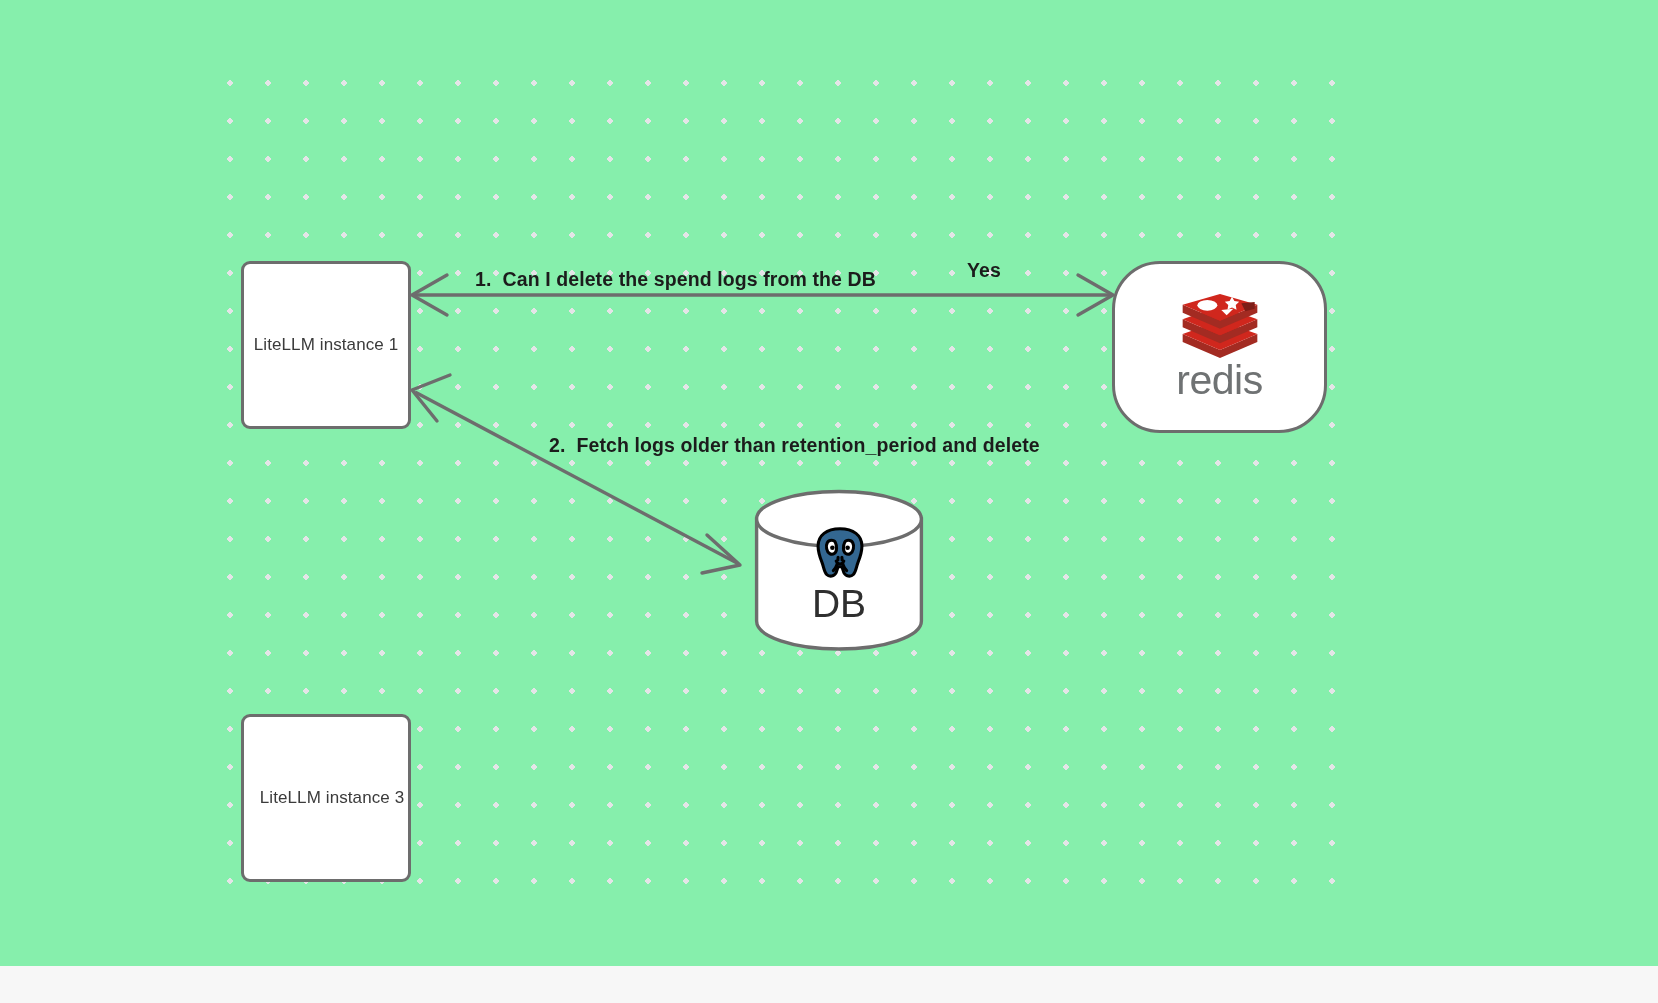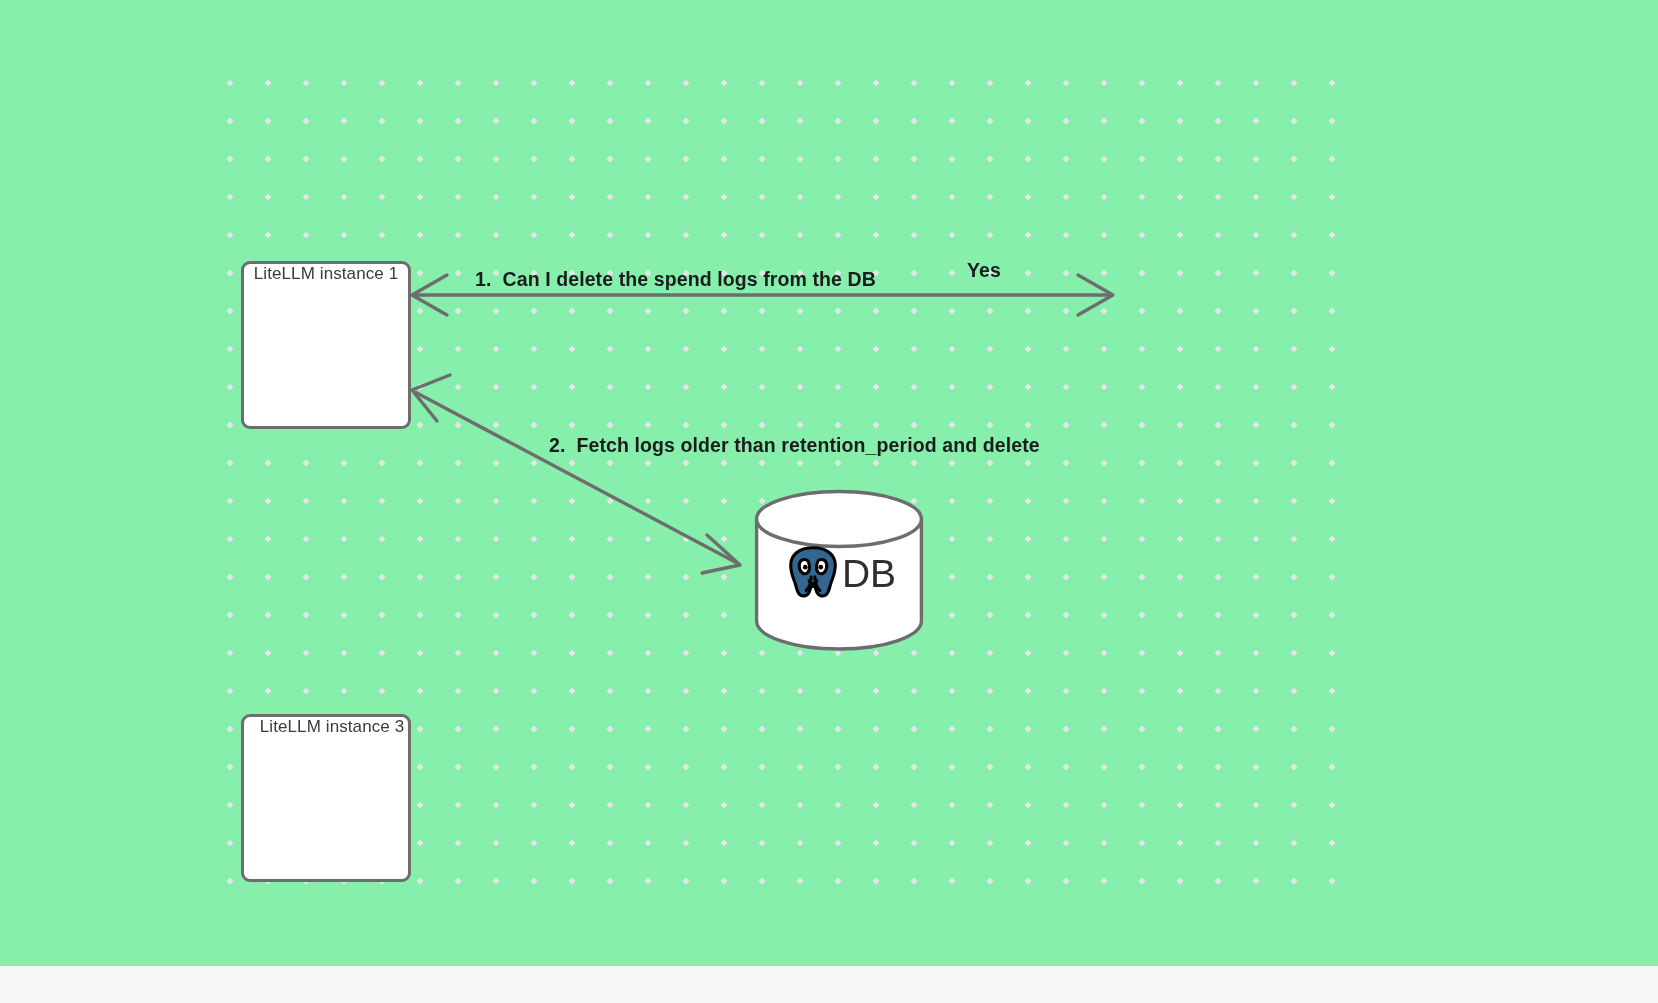--- a/index.html
+++ b/index.html
@@ -34,20 +34,21 @@
   }
 
   
   .node-box {
     position: absolute;
     background: #ffffff;
     border: 3px solid #6d6d6d;
     border-radius: 9px;
     box-sizing: border-box;
     display: flex;
+    align-items: center;
     justify-content: center;
   }
   .node-box .node-label {
     font-size: 17px;
     color: #3b3b3b;
     font-family: "Liberation Sans", sans-serif;
     letter-spacing: 0.1px;
     white-space: nowrap;
   }
 
@@ -90,20 +91,21 @@
     height: 162px;
   }
   #db-cyl { position: absolute; inset: 0; }
   #db-inner {
     position: absolute;
     left: 0; top: 34px;
     width: 172px; height: 100px;
     display: flex;
     align-items: center;
     justify-content: center;
+    flex-direction: column;
   }
   #pg-elephant { width: 62px; height: 62px; display: block; margin-right: -2px; }
   #db-text {
     font-family: "Liberation Sans", sans-serif;
     font-size: 39px;
     color: #2f2f2f;
     line-height: 1;
   }
 
   
@@ -160,20 +162,42 @@
 
   <div class="node-box" id="box-llm1">
     <span class="node-label">LiteLLM instance 1</span>
   </div>
 
 
   <div class="node-box" id="box-llm3">
     <span class="node-label">LiteLLM instance 3</span>
   </div>
 
+  <div id="redis-node">
+    <svg id="redis-logo-mark" viewBox="0 0 120 96">
+
+      <path d="M60 96 L4 72 L4 60 L60 84 L116 60 L116 72 Z" fill="#a32b22"></path>
+      <path d="M60 84 L4 60 L60 40 L116 60 Z" fill="#d0271d"></path>
+
+      <path d="M60 74 L4 50 L4 38 L60 62 L116 38 L116 50 Z" fill="#a32b22"></path>
+      <path d="M60 62 L4 38 L60 18 L116 38 Z" fill="#d0271d"></path>
+
+      <path d="M60 52 L4 28 L4 16 L60 40 L116 16 L116 28 Z" fill="#a32b22"></path>
+      <path d="M60 40 L4 16 L60 0 L116 16 Z" fill="#d0271d"></path>
+
+      <ellipse cx="41" cy="17" rx="15" ry="8" fill="#ffffff"></ellipse>
+
+      <path d="M78 4 L81.6 10.4 L88.8 11.6 L83.6 16.6 L84.8 23.6 L78 20.4 L71.2 23.6 L72.4 16.6 L67.2 11.6 L74.4 10.4 Z" fill="#ffffff"></path>
+
+      <path d="M62 24 L80 22 L70 32 Z" fill="#ffffff"></path>
+
+      <path d="M92 14 L112 12 L112 22 L98 26 Z" fill="#7d1d17"></path>
+    </svg>
+    <div id="redis-wordmark">redis</div>
+  </div>
 
   <div id="db-node">
     <svg id="db-cyl" viewBox="0 0 172 162">
       <path d="M3.6 30 L3.6 132 A 82.4 28 0 0 0 168.4 132 L168.4 30 Z" fill="#ffffff" stroke="#6d6d6d" stroke-width="3.4"></path>
       <ellipse cx="86" cy="30" rx="82.4" ry="27.5" fill="#ffffff" stroke="#6d6d6d" stroke-width="3.4"></ellipse>
     </svg>
     <div id="db-inner">
       <svg id="pg-elephant" viewBox="0 0 64 64">
         <g stroke="#000000" stroke-width="3.2" stroke-linejoin="round" stroke-linecap="round">
           <path d="M32 6 C18 6 9 13 9 24 C9 31 11 36 13 41 C15 46 15 51 18 54 C21 57 26 56 28 52 L30 46 L34 46 L36 52 C38 56 43 57 46 54 C49 51 49 46 51 41 C53 36 55 31 55 24 C55 13 46 6 32 6 Z" fill="#336791"></path>

